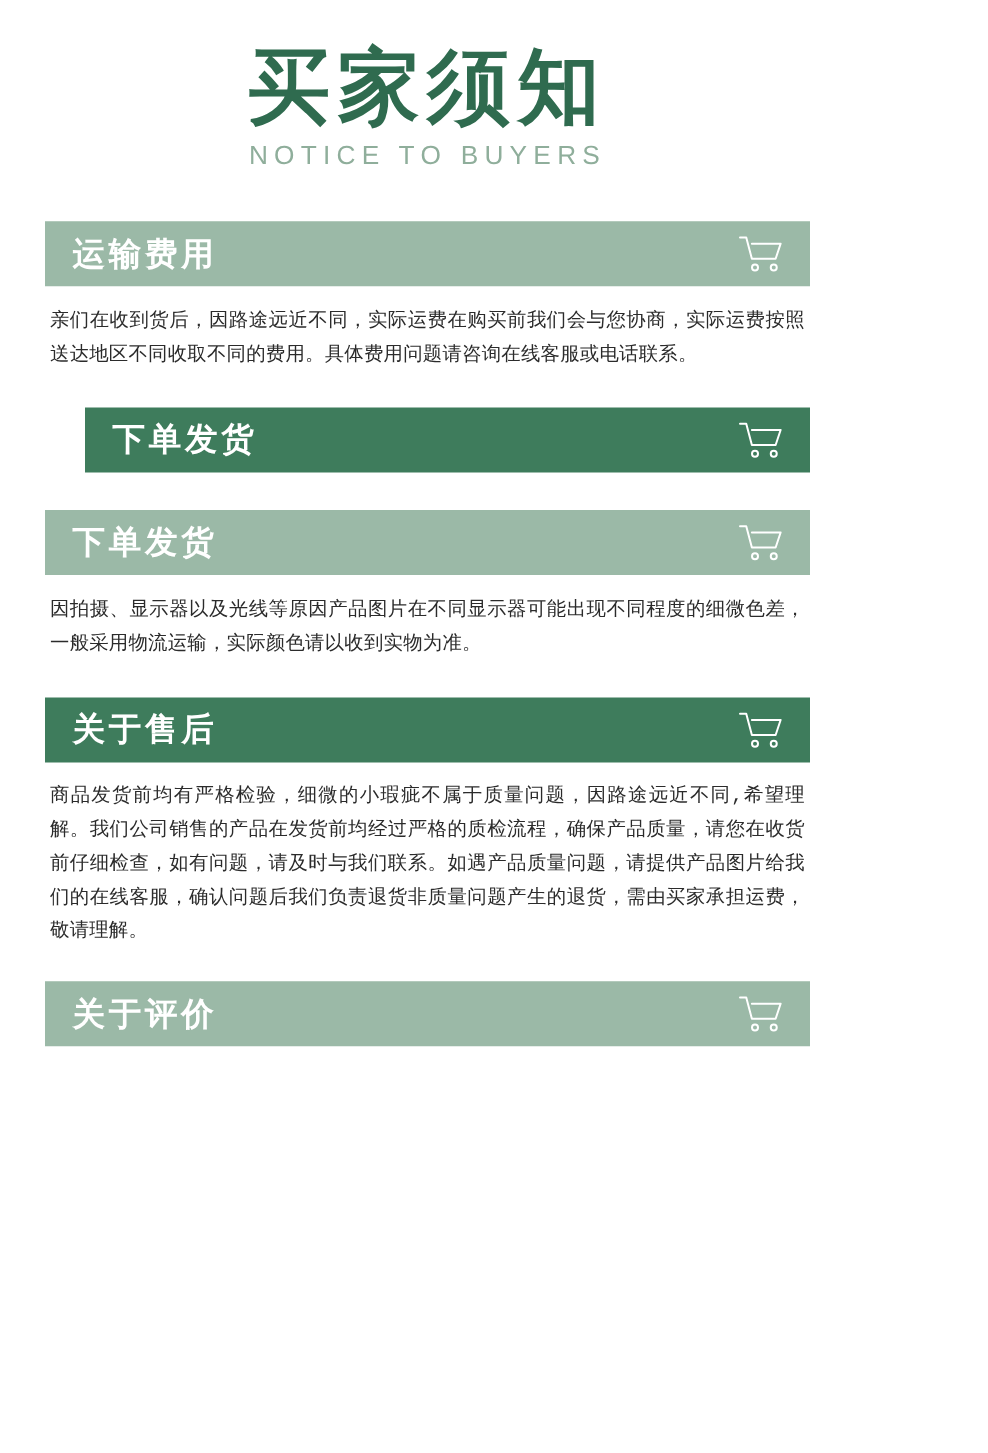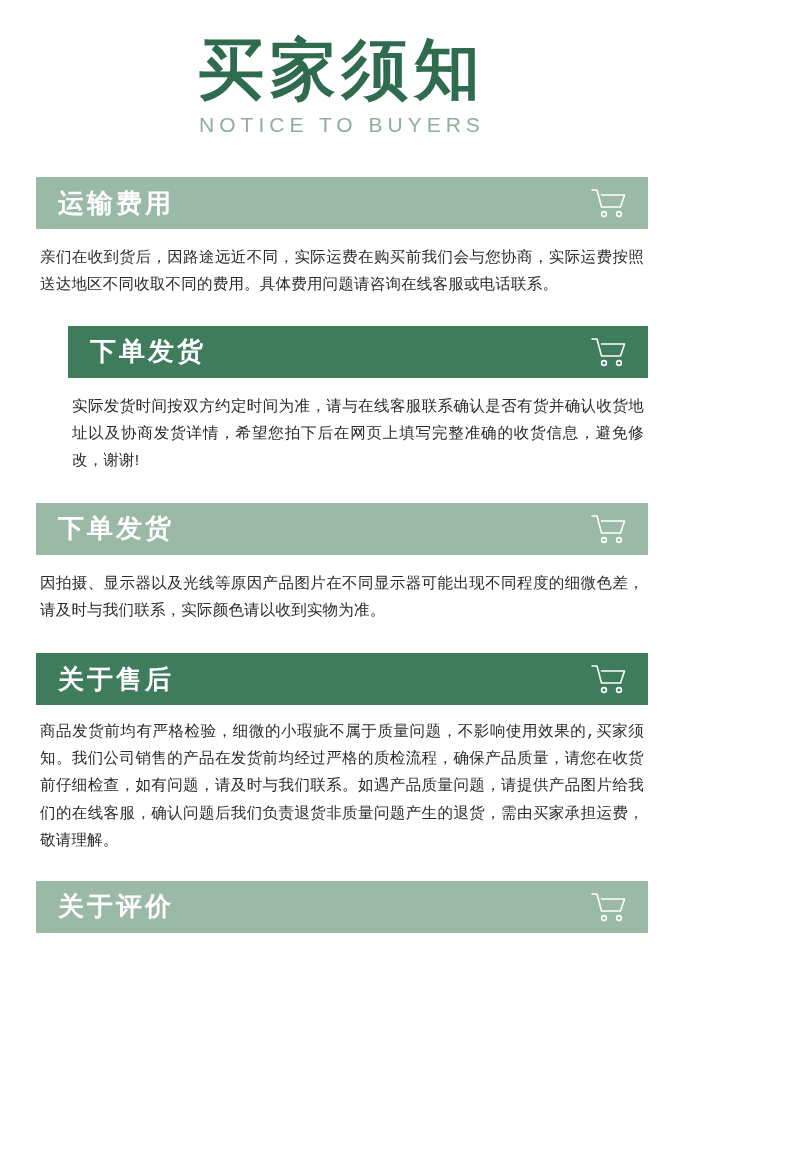--- a/index.html
+++ b/index.html
@@ -112,49 +112,48 @@
       <div class="section-bar section-bar-dark">
         <span class="section-title">下单发货</span>
         <span class="cart-icon">
           <svg viewBox="0 0 40 34" width="40" height="34" fill="none" stroke="#ffffff" stroke-width="1.6" stroke-linecap="round" stroke-linejoin="round">
             <path d="M2 4 h5 l4.5 17 h19 l4-12 h-23"></path>
             <circle cx="14" cy="28" r="2.4"></circle>
             <circle cx="29" cy="28" r="2.4"></circle>
           </svg>
         </span>
       </div>
-      <div class="section-body">实际发货时间按双方约定时间为准，请与在线客服联系确认是否有货并确认收货地址以及协商发货详情，希望您拍下后在网页上填写完整准确的收货信息，避免修改，谢谢!</div>
     </div>
 
     <div class="section sp-3">
       <div class="section-bar section-bar-light">
         <span class="section-title">下单发货</span>
         <span class="cart-icon">
           <svg viewBox="0 0 40 34" width="40" height="34" fill="none" stroke="#ffffff" stroke-width="1.6" stroke-linecap="round" stroke-linejoin="round">
             <path d="M2 4 h5 l4.5 17 h19 l4-12 h-23"></path>
             <circle cx="14" cy="28" r="2.4"></circle>
             <circle cx="29" cy="28" r="2.4"></circle>
           </svg>
         </span>
       </div>
-      <div class="section-body">因拍摄、显示器以及光线等原因产品图片在不同显示器可能出现不同程度的细微色差，请及时与我们联系，实际颜色请以收到实物为准。</div>
+      <div class="section-body">因拍摄、显示器以及光线等原因产品图片在不同显示器可能出现不同程度的细微色差，一般采用物流运输，实际颜色请以收到实物为准。</div>
     </div>
 
     <div class="section sp-4">
       <div class="section-bar section-bar-dark">
         <span class="section-title">关于售后</span>
         <span class="cart-icon">
           <svg viewBox="0 0 40 34" width="40" height="34" fill="none" stroke="#ffffff" stroke-width="1.6" stroke-linecap="round" stroke-linejoin="round">
             <path d="M2 4 h5 l4.5 17 h19 l4-12 h-23"></path>
             <circle cx="14" cy="28" r="2.4"></circle>
             <circle cx="29" cy="28" r="2.4"></circle>
           </svg>
         </span>
       </div>
-      <div class="section-body">商品发货前均有严格检验，细微的小瑕疵不属于质量问题，不影响使用效果的,买家须知。我们公司销售的产品在发货前均经过严格的质检流程，确保产品质量，请您在收货前仔细检查，如有问题，请及时与我们联系。如遇产品质量问题，请提供产品图片给我们的在线客服，确认问题后我们负责退货非质量问题产生的退货，需由买家承担运费，敬请理解。</div>
+      <div class="section-body">商品发货前均有严格检验，细微的小瑕疵不属于质量问题，因路途远近不同,希望理解。我们公司销售的产品在发货前均经过严格的质检流程，确保产品质量，请您在收货前仔细检查，如有问题，请及时与我们联系。如遇产品质量问题，请提供产品图片给我们的在线客服，确认问题后我们负责退货非质量问题产生的退货，需由买家承担运费，敬请理解。</div>
     </div>
 
     <div class="section">
       <div class="section-bar section-bar-light">
         <span class="section-title">关于评价</span>
         <span class="cart-icon">
           <svg viewBox="0 0 40 34" width="40" height="34" fill="none" stroke="#ffffff" stroke-width="1.6" stroke-linecap="round" stroke-linejoin="round">
             <path d="M2 4 h5 l4.5 17 h19 l4-12 h-23"></path>
             <circle cx="14" cy="28" r="2.4"></circle>
             <circle cx="29" cy="28" r="2.4"></circle>

